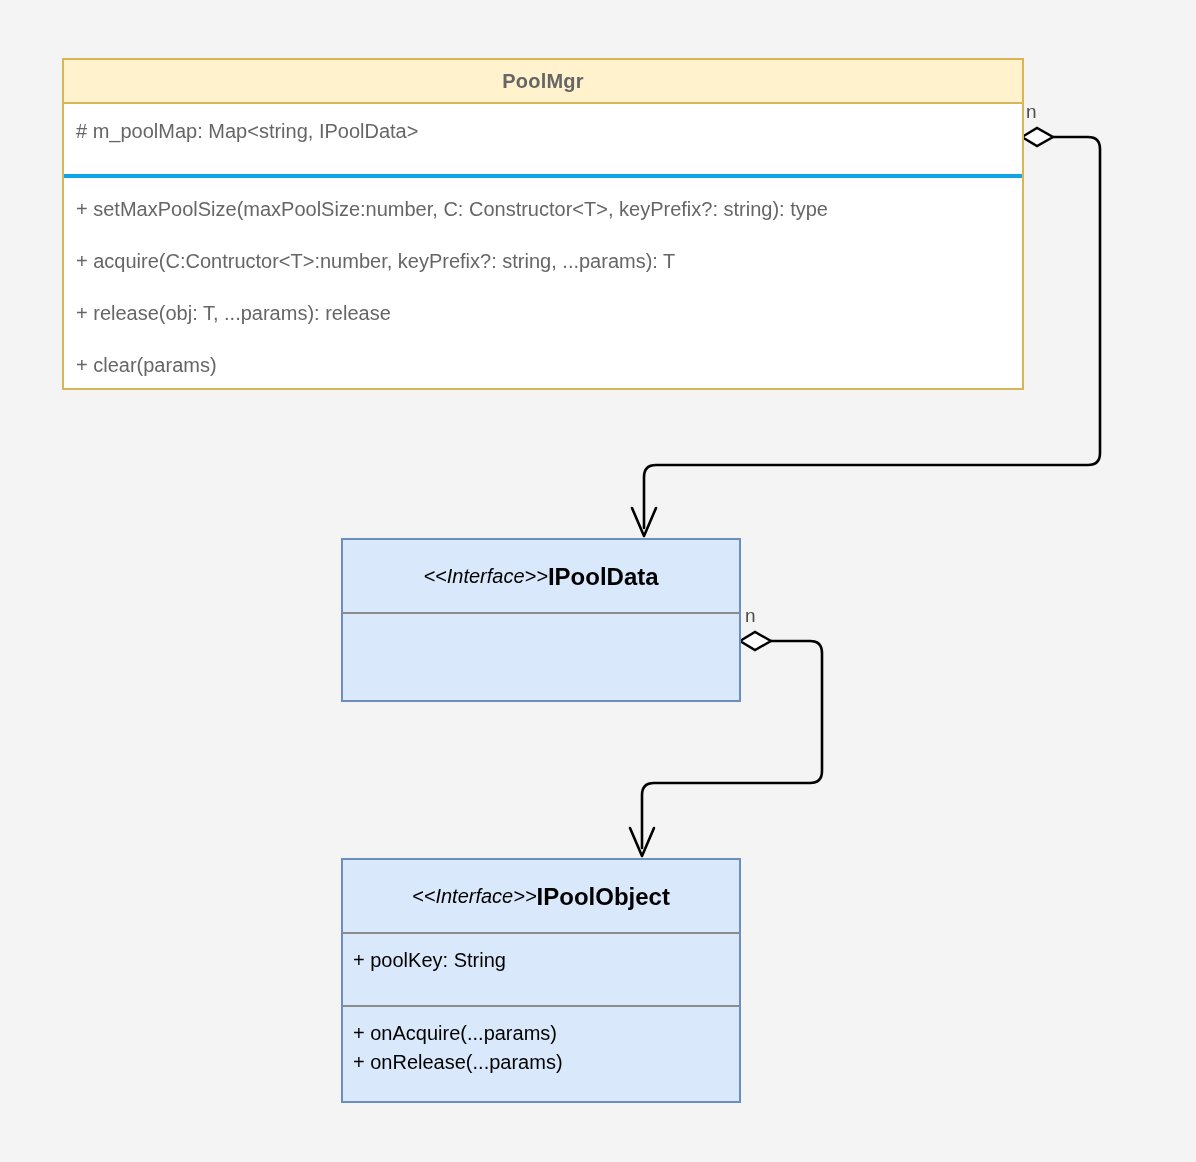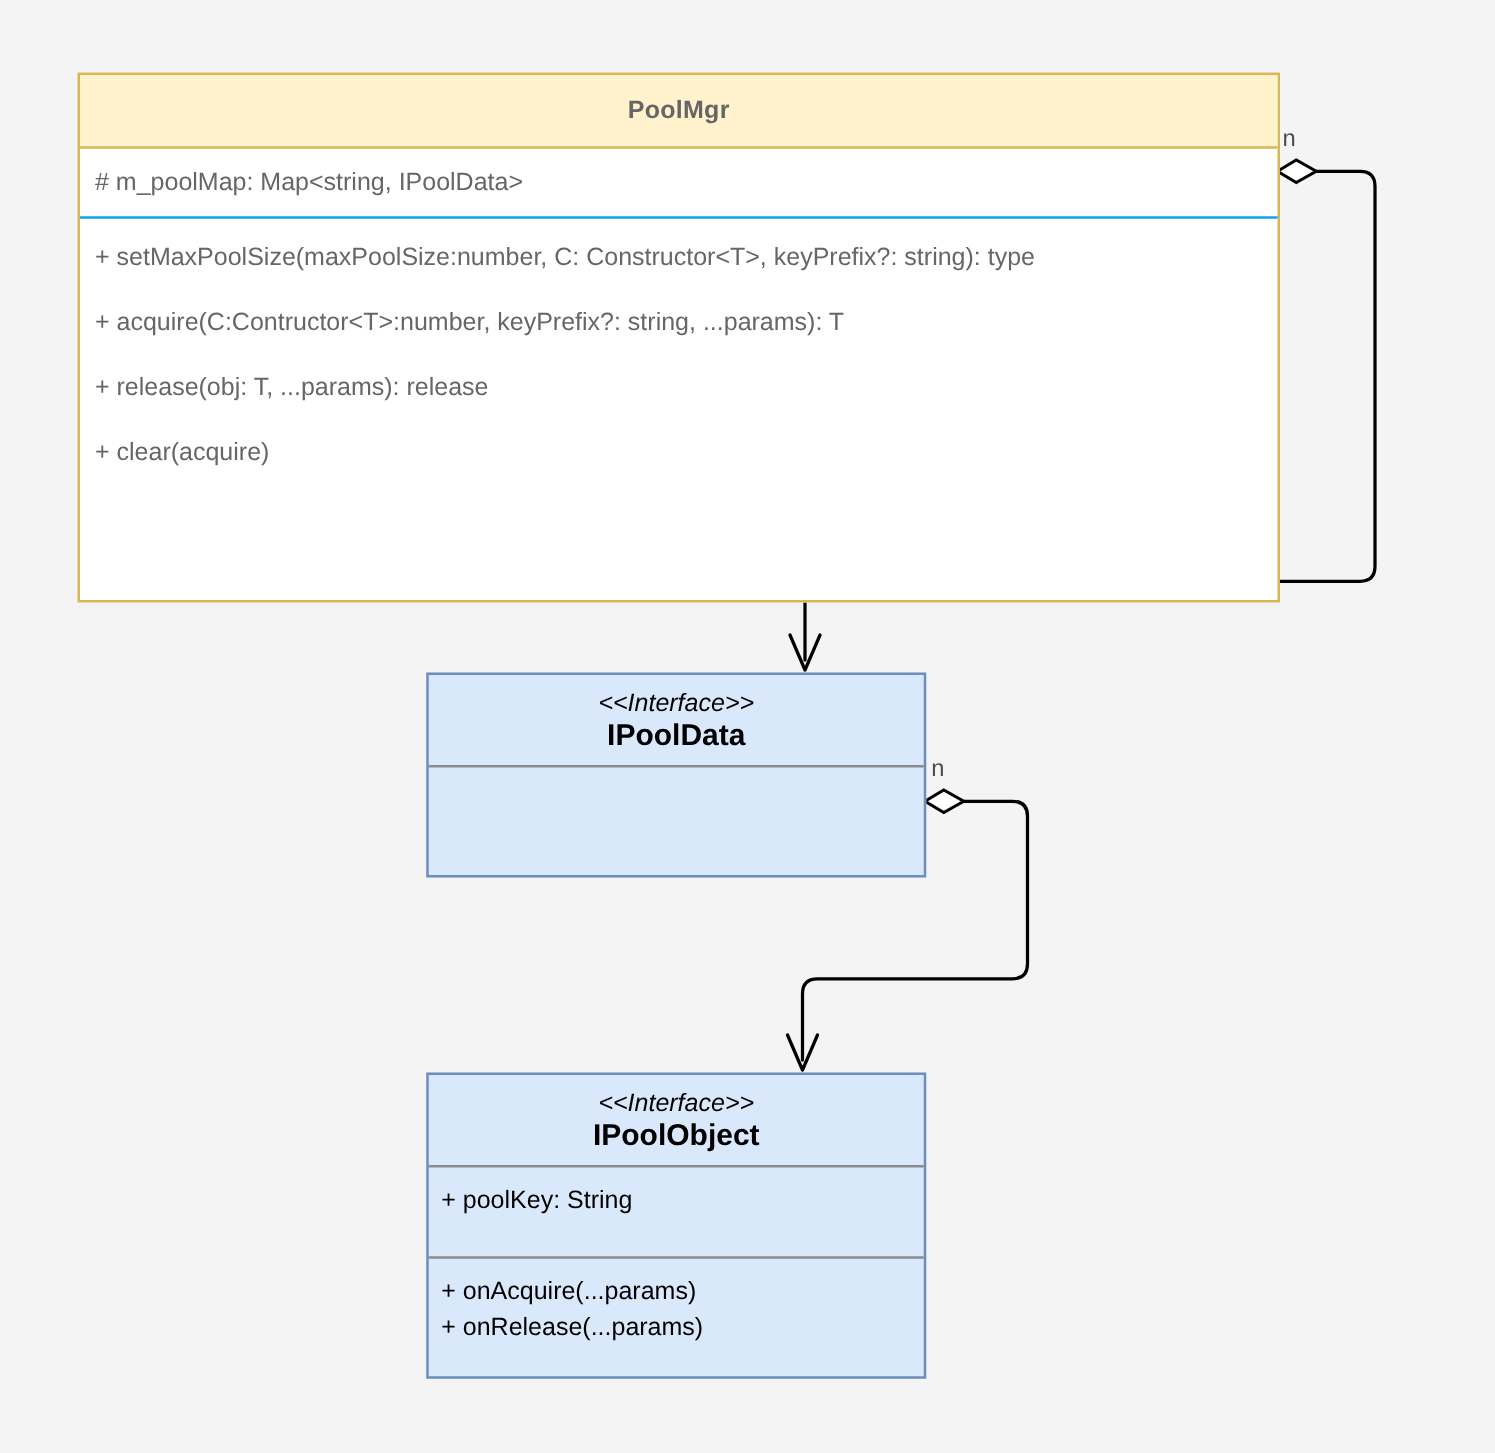--- a/index.html
+++ b/index.html
@@ -25,41 +25,41 @@
     box-sizing: border-box;
     display: flex;
     flex-direction: column;
   }
 
   
   #poolmgr {
     left: 62px;
     top: 58px;
     width: 962px;
-    height: 424px;
+    height: 332px;
     border: 2px solid #d6b656;
     background: #ffffff;
   }
   #poolmgr .title-band {
     height: 57px;
     background: #fff2cc;
     border-bottom: 2px solid #d6b656;
     display: flex;
     align-items: center;
     justify-content: center;
   }
   #poolmgr .title-text {
     font-size: 20px;
     font-weight: bold;
     color: #666666;
     letter-spacing: .2px;
   }
   #poolmgr .attrs {
-    border-bottom: 2px solid #0ea5e9;
-    padding: 14px 12px 14px 12px;
+    border-bottom: 4px solid #0ea5e9;
+    padding: 14px 12px 30px 12px;
   }
   #poolmgr .attrs .row {
     font-size: 20px;
     color: #666666;
     line-height: 26px;
     white-space: nowrap;
   }
   #poolmgr .methods {
     padding: 18px 12px 10px 12px;
   }
@@ -72,21 +72,21 @@
   }
   #poolmgr .methods .row:last-child { margin-bottom: 0; }
 
   
   .iface {
     border: 2px solid #6c8ebf;
     background: #dae8fc;
   }
   .iface .hdr {
     display: flex;
-    flex-direction: column;
+    flex-direction: row;
     align-items: center;
     justify-content: center;
   }
   .iface .stereotype {
     font-size: 20px;
     font-style: italic;
     color: #000000;
     line-height: 25px;
   }
   .iface .cname {
@@ -155,21 +155,21 @@
   <div class="title-band">
     <span class="title-text">PoolMgr</span>
   </div>
   <div class="attrs">
     <div class="row"># m_poolMap: Map&lt;string, IPoolData&gt;</div>
   </div>
   <div class="methods">
     <div class="row">+ setMaxPoolSize(maxPoolSize:number, C: Constructor&lt;T&gt;, keyPrefix?: string): type</div>
     <div class="row">+ acquire(C:Contructor&lt;T&gt;:number, keyPrefix?: string, ...params): T</div>
     <div class="row">+ release(obj: T, ...params): release</div>
-    <div class="row">+ clear(acquire)</div>
+    <div class="row">+ clear(params)</div>
   </div>
 </div>
 
 <div class="uml-box iface" id="ipooldata">
   <div class="hdr">
     <span class="stereotype">&lt;&lt;Interface&gt;&gt;</span>
     <span class="cname">IPoolData</span>
   </div>
   <div class="sep"></div>
 </div>

